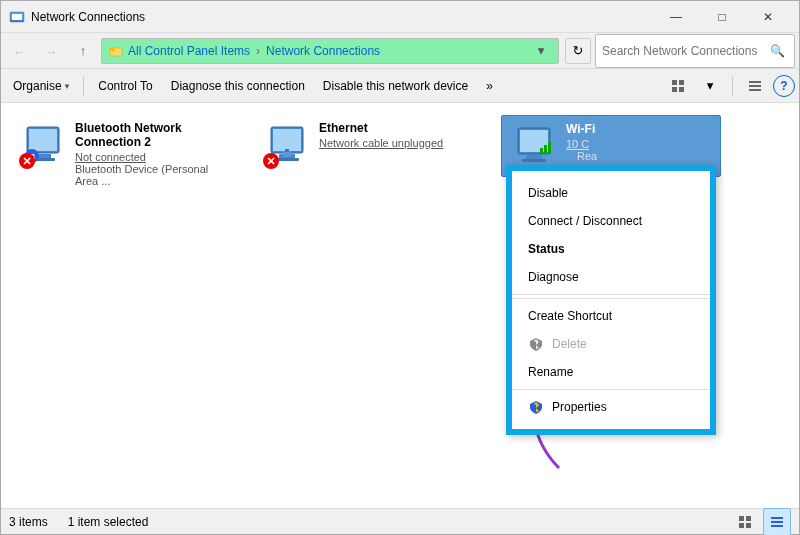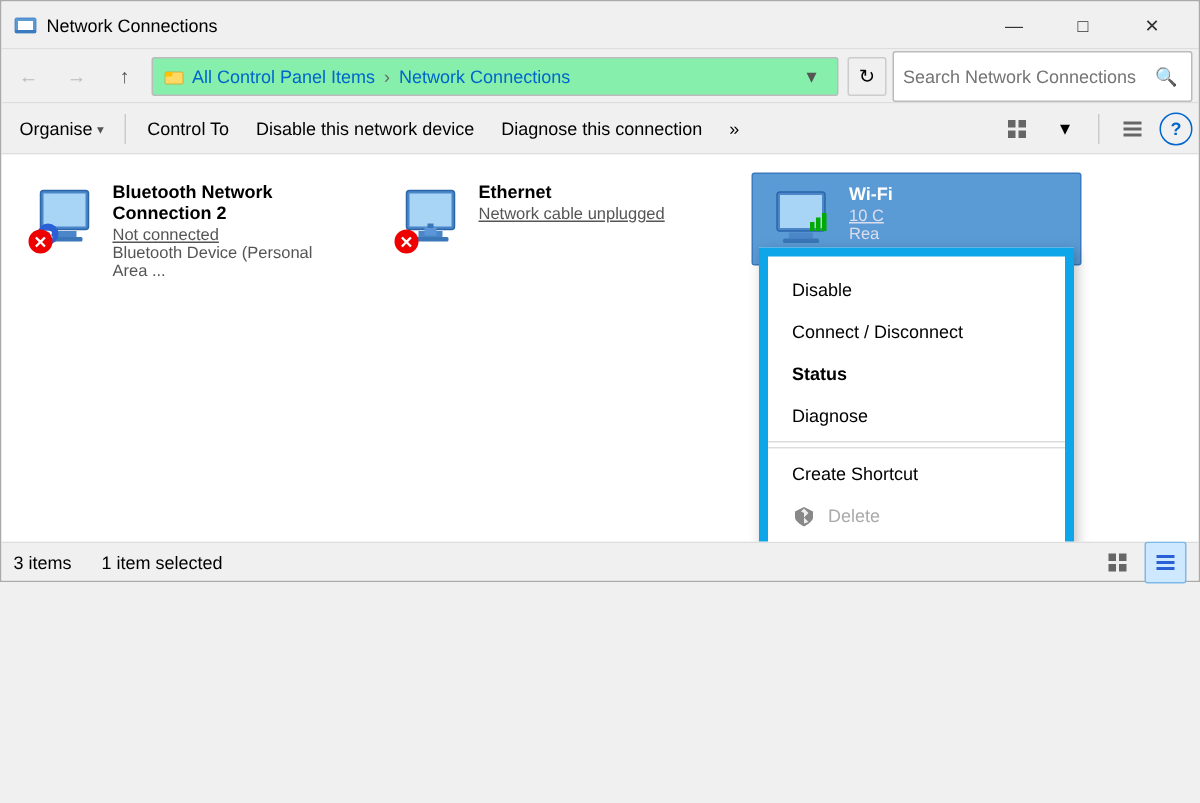--- a/index.html
+++ b/index.html
@@ -9,21 +9,21 @@
       font-family: 'Segoe UI', Tahoma, Geneva, Verdana, sans-serif;
       font-size: 12px;
       background: #f0f0f0;
       overflow: hidden;
       position: relative;
     }
 
     
     .window {
       width: 800px;
-      height: 388px;
+      height: 535px;
       background: #fff;
       border: 1px solid #aaa;
       display: flex;
       flex-direction: column;
     }
 
     
     .title-bar {
       background: #f0f0f0;
       height: 32px;
@@ -386,22 +386,22 @@
     </div>
   </div>
 
   <div class="toolbar">
     <button class="toolbar-btn">
       <span>Organise</span>
       <span class="toolbar-chevron">▾</span>
     </button>
     <div class="toolbar-sep"></div>
     <button class="toolbar-btn">Control To</button>
+    <button class="toolbar-btn">Diagnose this connection</button>
     <button class="toolbar-btn">Disable this network device</button>
-    <button class="toolbar-btn">Diagnose this connection</button>
     <button class="toolbar-btn">»</button>
     <div class="toolbar-right">
       <button class="toolbar-view-btn">
         <svg width="16" height="16" viewBox="0 0 16 16">
           <rect x="2" y="2" width="5" height="5" fill="#666"></rect>
           <rect x="9" y="2" width="5" height="5" fill="#666"></rect>
           <rect x="2" y="9" width="5" height="5" fill="#666"></rect>
           <rect x="9" y="9" width="5" height="5" fill="#666"></rect>
         </svg>
       </button>
@@ -470,21 +470,21 @@
             <rect x="12" y="37" width="24" height="3" rx="1" fill="#3a76b8"></rect>
 
             <rect x="30" y="26" width="3" height="6" fill="#00aa00"></rect>
             <rect x="34" y="23" width="3" height="9" fill="#00aa00"></rect>
             <rect x="38" y="20" width="3" height="12" fill="#00aa00"></rect>
           </svg>
         </div>
         <div class="network-info">
           <div class="network-name" style="color:#fff;">Wi-Fi</div>
           <div class="network-status" style="color:#dde;">10 C</div>
-          <div class="network-device" style="color:#dde;">Rea</div>
+          <div class="network-device" style="color:#dde;margin-left:11px;">Rea</div>
         </div>
       </div>
 
       <div class="context-menu">
 
         <div class="ctx-item">
           <span>Disable</span>
         </div>
         <div class="ctx-item">
           <span>Connect / Disconnect</span>

